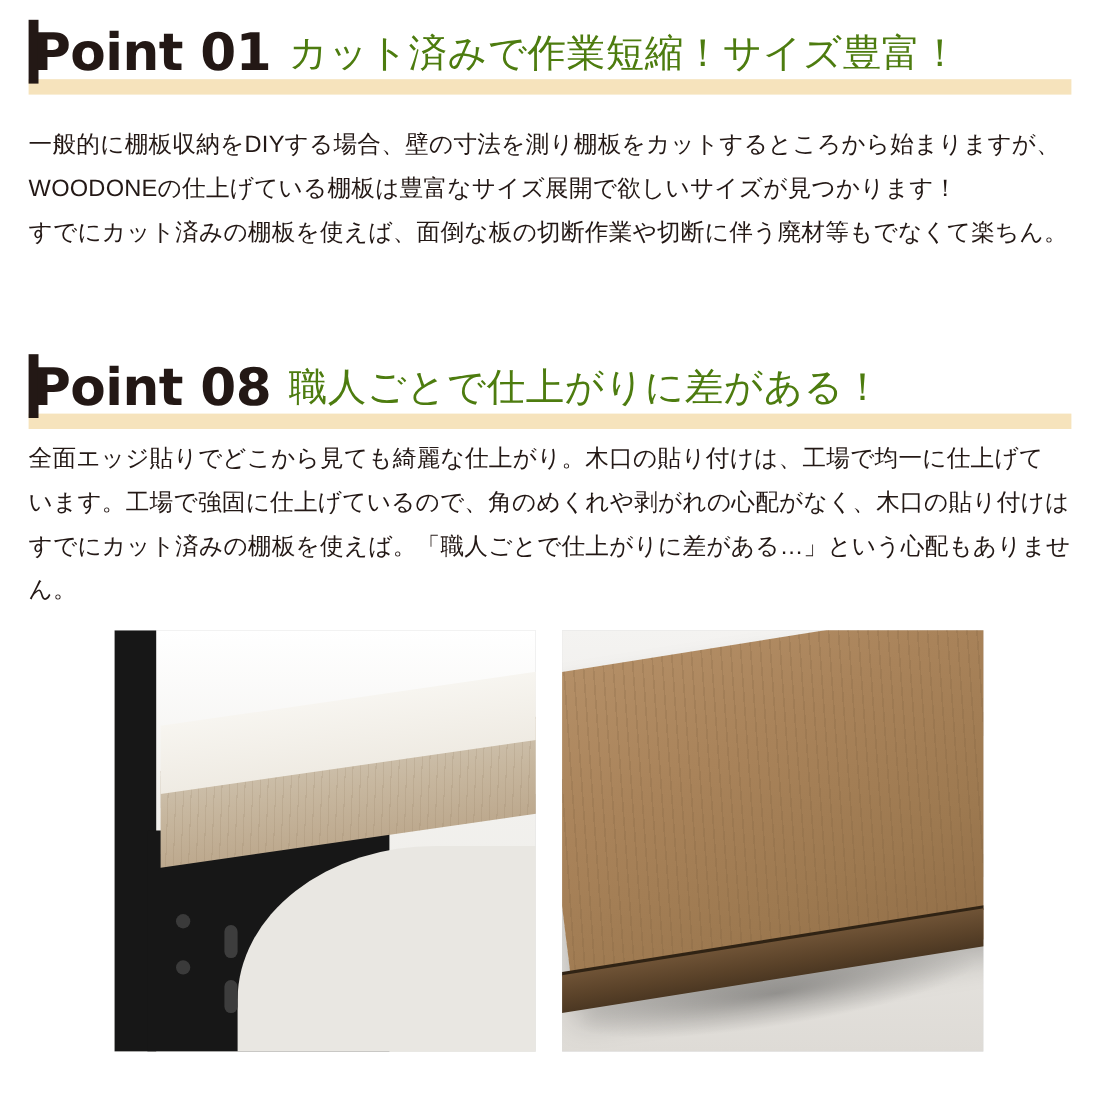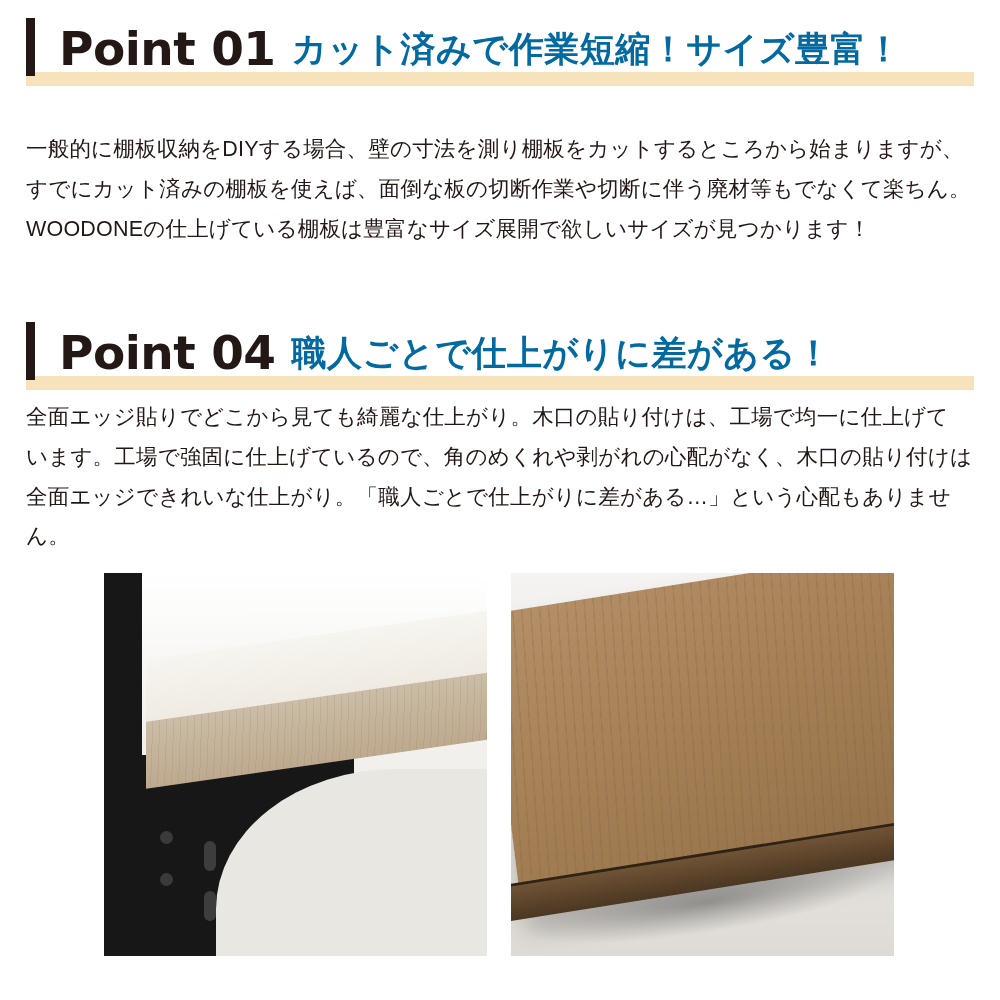--- a/index.html
+++ b/index.html
@@ -53,30 +53,30 @@
     z-index: 2;
   }
   .heading-point {
     position: relative;
     z-index: 2;
     font-family: "DejaVu Sans", sans-serif;
     font-weight: bold;
     font-size: 47px;
     letter-spacing: -0.5px;
     color: #231815;
-    margin-left: 33px;
+    margin-left: 4px;
     line-height: 1;
     padding-bottom: 4px;
   }
   .heading-text {
     position: relative;
     z-index: 2;
     font-size: 35px;
-    font-weight: bold;
-    color: #0369a1;
+    font-weight: normal;
+    color: #4d7c0f;
     margin-left: 16px;
     line-height: 1;
     padding-bottom: 4px;
     letter-spacing: 0.5px;
   }
 
   
   .body-text {
     margin: 0 26px;
     font-size: 21.5px;
@@ -228,38 +228,38 @@
 
 <div class="page">
 
   <div class="section" style="top:14px;">
     <div class="heading">
       <div class="heading-underline"></div>
       <div class="heading-bar"></div>
       <div class="heading-point">Point 01</div>
       <div class="heading-text">カット済みで作業短縮！サイズ豊富！</div>
     </div>
-    <div class="body-text" style="margin-top:44px;">
+    <div class="body-text" style="margin-top:26px;">
       <p>一般的に棚板収納をDIYする場合、壁の寸法を測り棚板をカットするところから始まりますが、</p>
+      <p>WOODONEの仕上げている棚板は豊富なサイズ展開で欲しいサイズが見つかります！</p>
       <p>すでにカット済みの棚板を使えば、面倒な板の切断作業や切断に伴う廃材等もでなくて楽ちん。</p>
-      <p>WOODONEの仕上げている棚板は豊富なサイズ展開で欲しいサイズが見つかります！</p>
     </div>
   </div>
 
   <div class="section" style="top:318px;">
     <div class="heading">
       <div class="heading-underline"></div>
       <div class="heading-bar"></div>
-      <div class="heading-point">Point 04</div>
+      <div class="heading-point">Point 08</div>
       <div class="heading-text">職人ごとで仕上がりに差がある！</div>
     </div>
     <div class="body-text" style="margin-top:8px;">
       <p>全面エッジ貼りでどこから見ても綺麗な仕上がり。木口の貼り付けは、工場で均一に仕上げて</p>
       <p>います。工場で強固に仕上げているので、角のめくれや剥がれの心配がなく、木口の貼り付けは</p>
-      <p>全面エッジできれいな仕上がり。「職人ごとで仕上がりに差がある…」という心配もありません。</p>
+      <p>すでにカット済みの棚板を使えば。「職人ごとで仕上がりに差がある…」という心配もありません。</p>
     </div>
   </div>
 
   <div class="photos">
 
     <div class="photo">
       <div class="p1-bg"></div>
       <div class="p1-blackleft"></div>
       <div class="p1-bracket"></div>
       <div class="p1-bracket-curve"></div>

